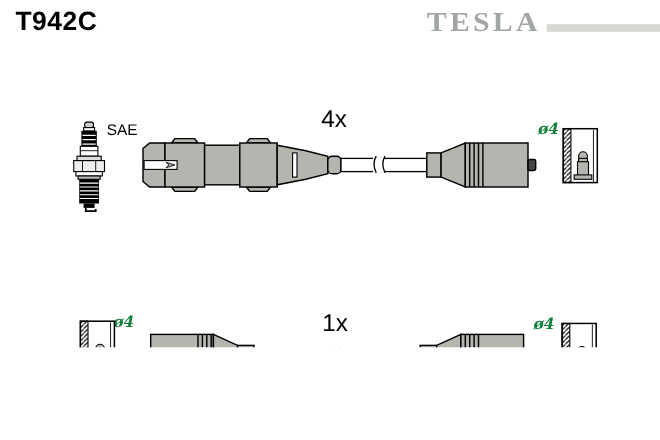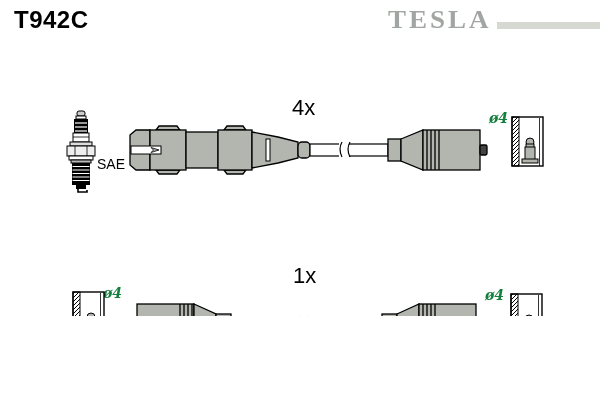--- a/index.html
+++ b/index.html
@@ -18,29 +18,29 @@
   #brand{
     left:388px;top:6px;font-size:27px;font-weight:bold;color:#a2a6a2;
     font-family:"Liberation Serif","DejaVu Serif",serif;
     letter-spacing:3px;transform:scaleY(0.92);transform-origin:top left;
   }
   #brand-stripe{
     left:497px;top:22px;width:103px;height:7px;background:#d6d8d2;
   }
   .qty-label{font-size:22px;color:#000;}
   #qty-top{left:292px;top:95px;}
-  #qty-bottom{left:293px;top:263px;}
+  #qty-bottom{left:293px;top:281px;}
   .dia-label{
     font-size:14px;font-weight:bold;font-style:italic;color:#15803d;
     font-family:"DejaVu Serif","Liberation Serif",serif;
   }
   #dia-top-right{left:489px;top:110px;}
   #dia-bottom-left{left:103px;top:285px;}
   #dia-bottom-right{left:485px;top:287px;}
-  #sae-label{left:97px;top:110px;font-size:14px;color:#000;margin-top:46px;}
+  #sae-label{left:97px;top:110px;font-size:14px;color:#000;}
   svg{display:block;}
 </style>
 </head>
 <body>
 
 <div id="stage">
 
   <div id="part-number" class="abs">T942C</div>
   <div id="brand-stripe" class="abs"></div>
   <div id="brand" class="abs">TESLA</div>

